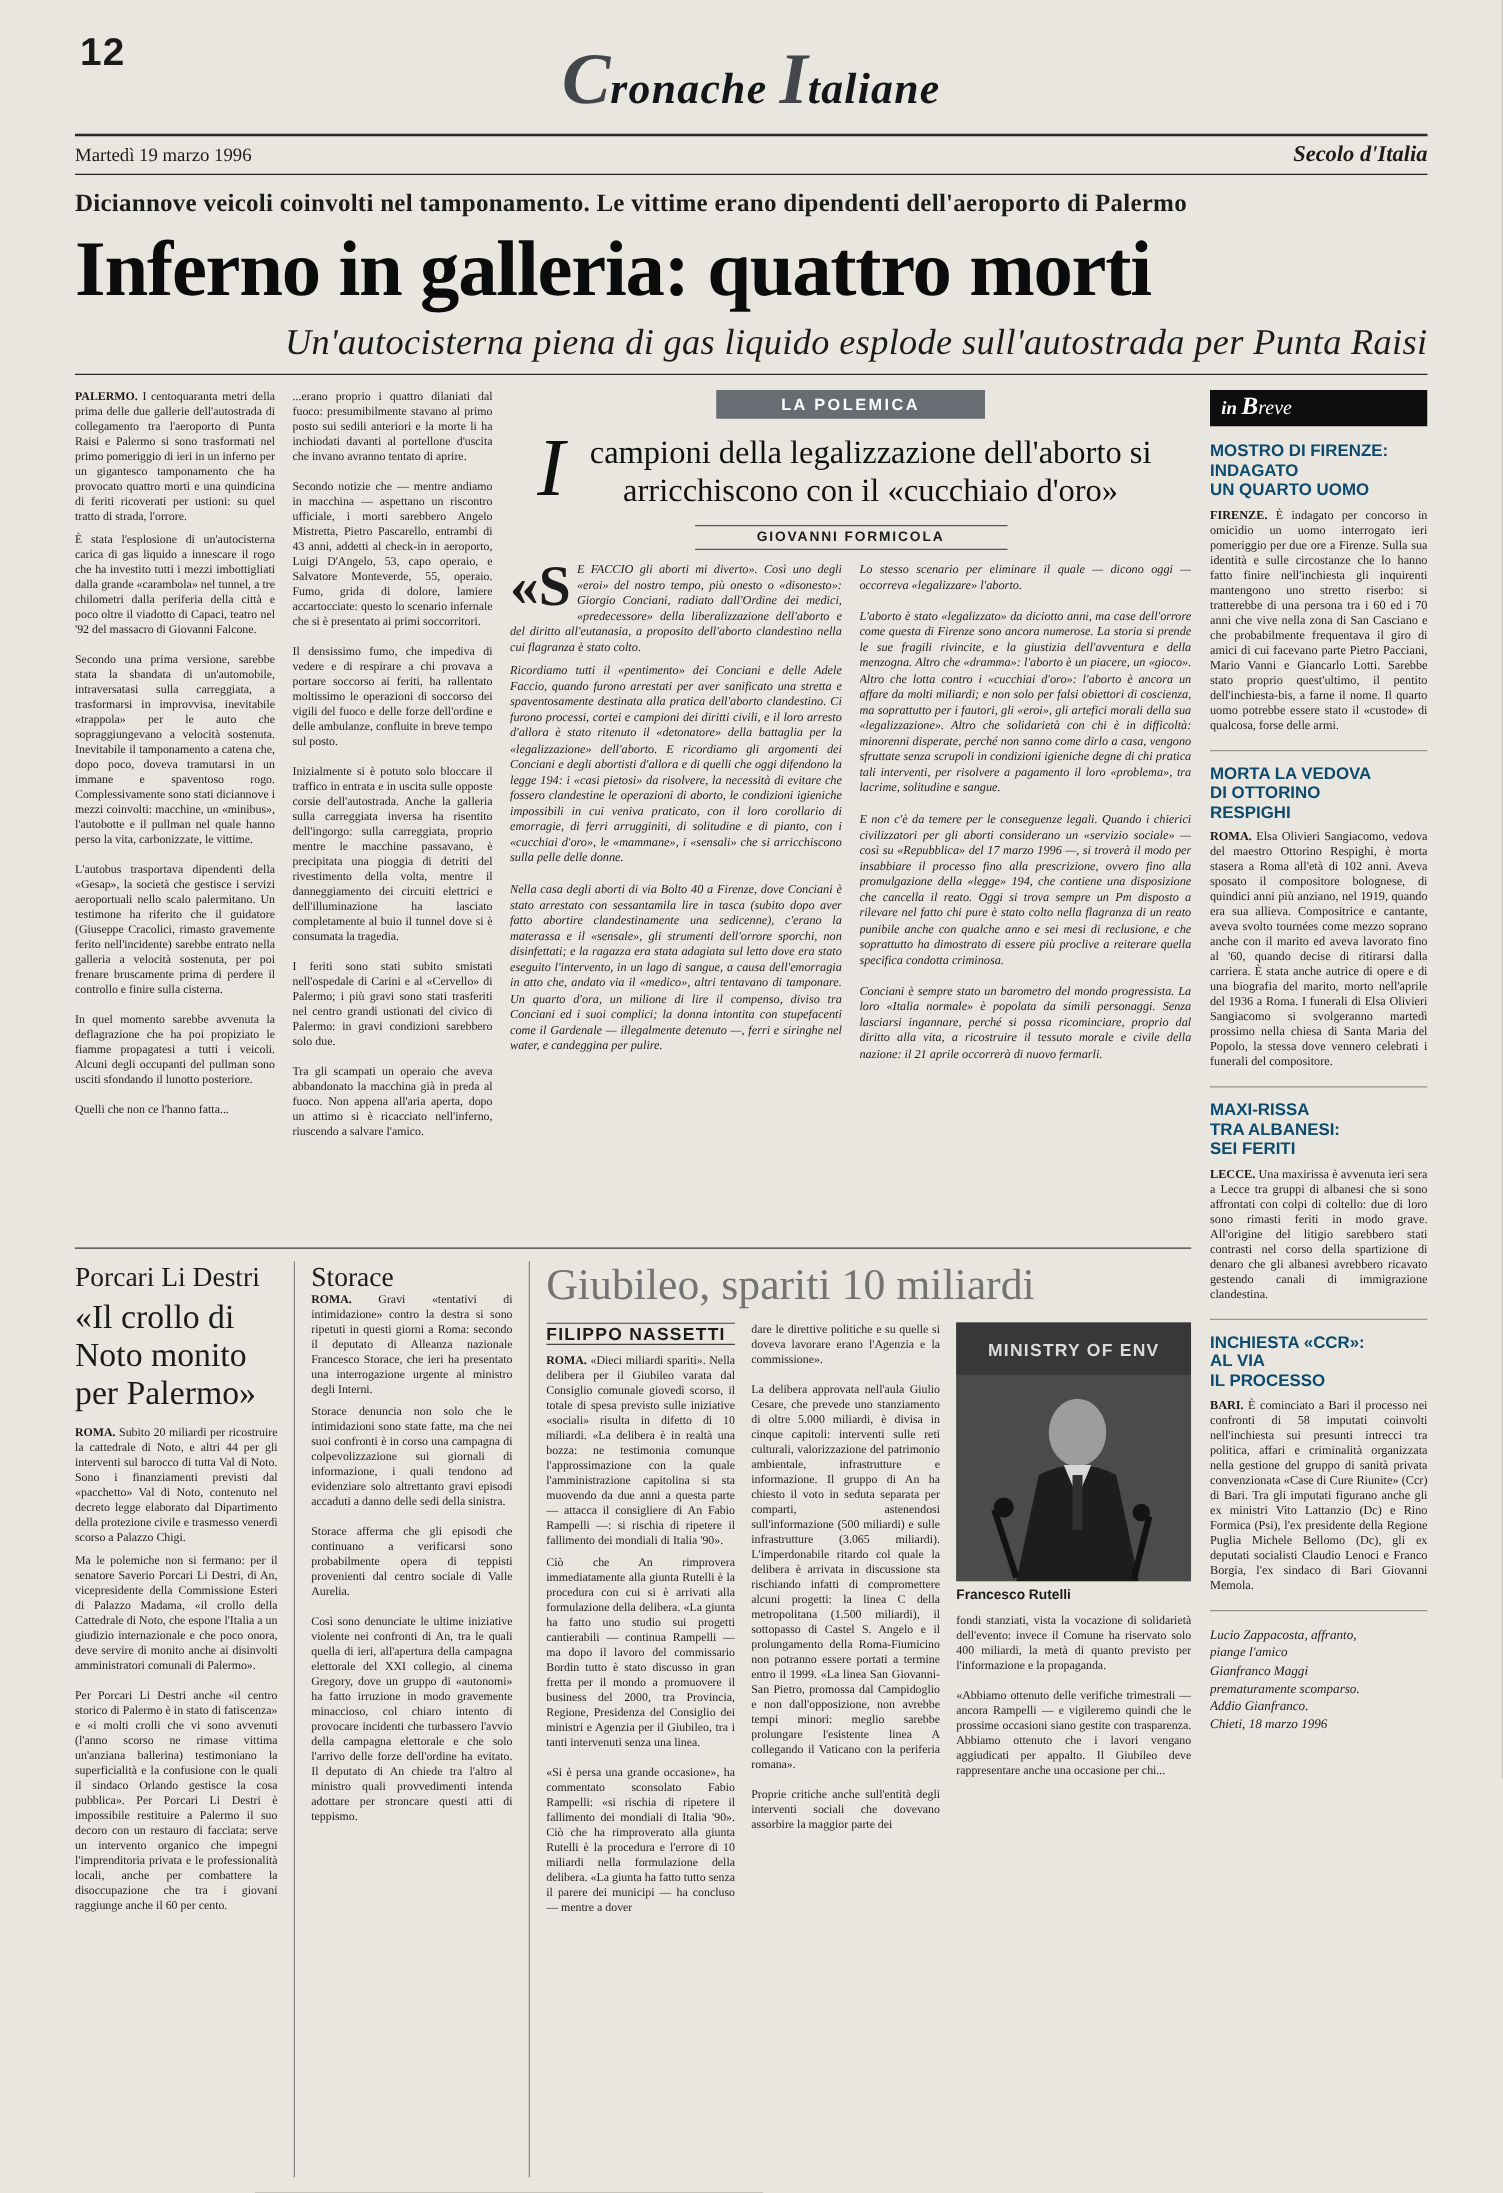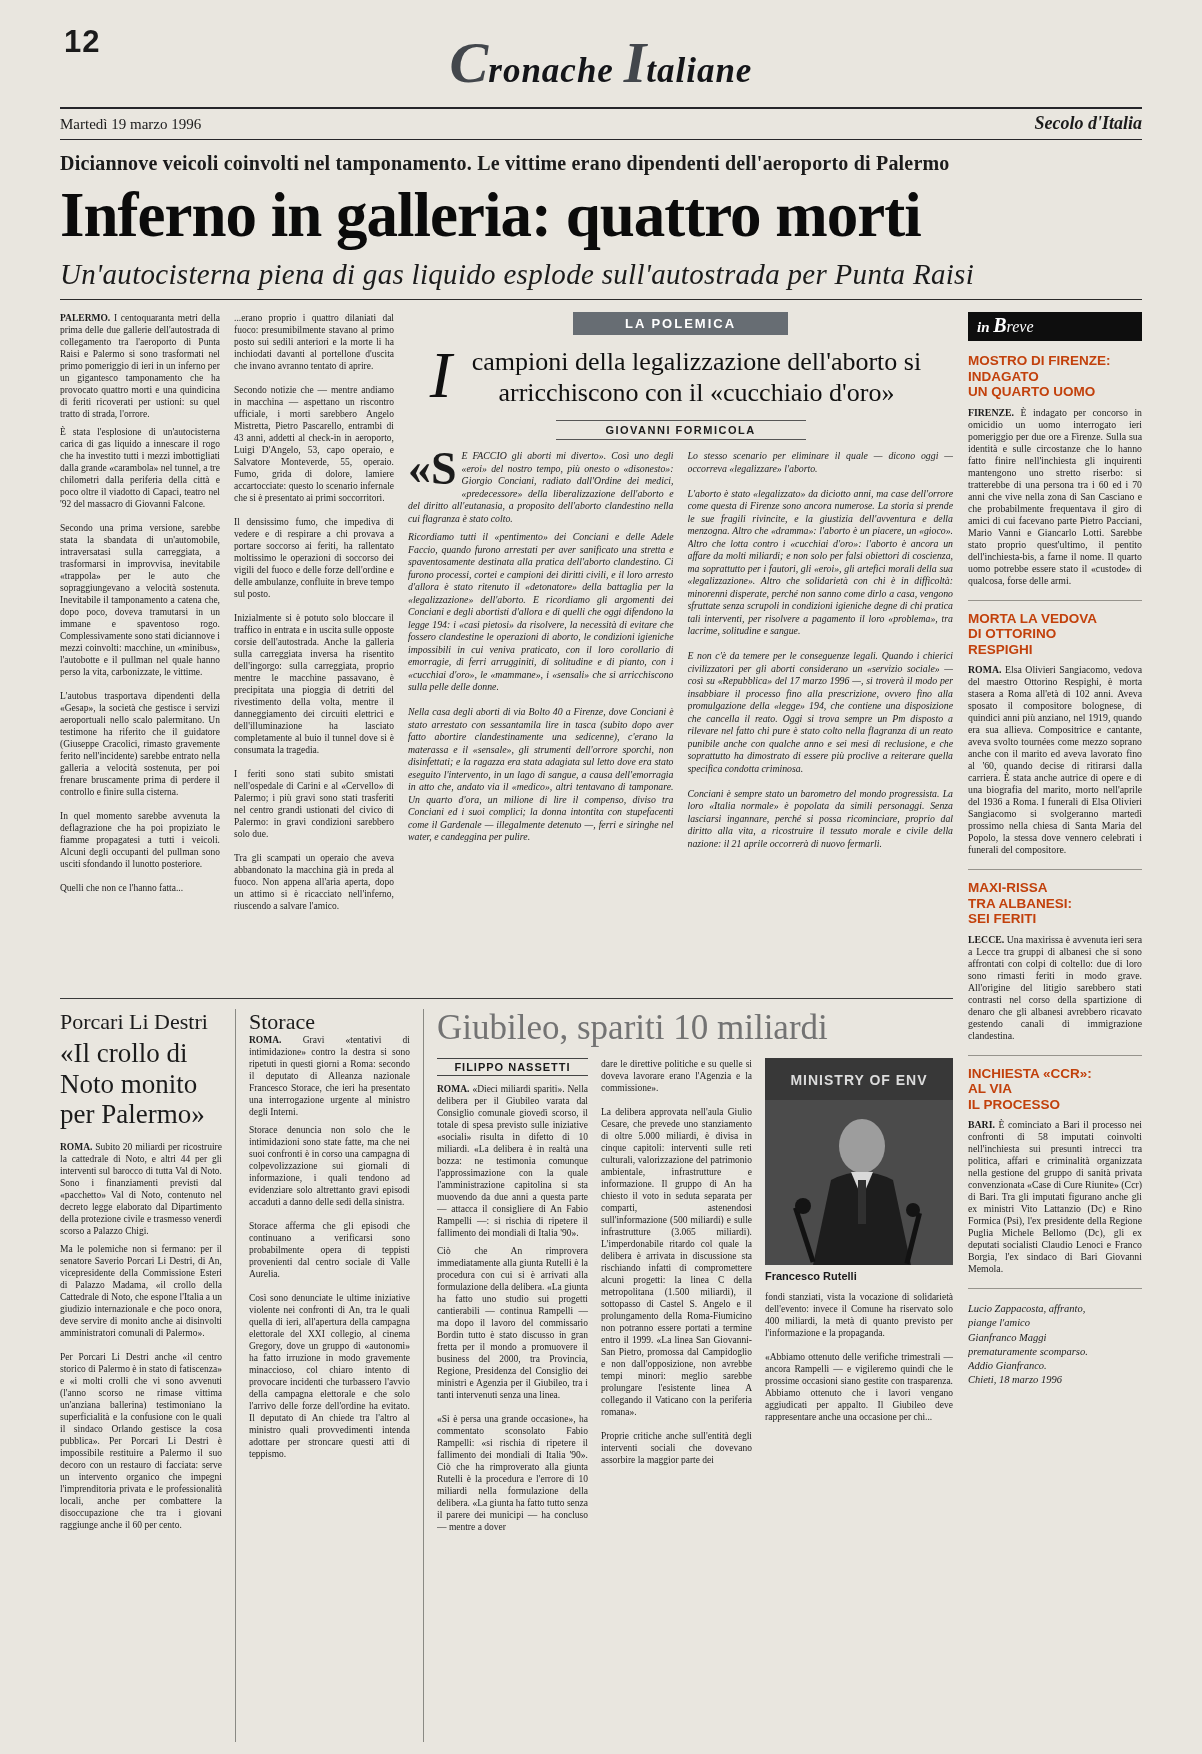--- a/index.html
+++ b/index.html
@@ -15,21 +15,21 @@
   .masthead .big { font-size:58px; font-style:italic; font-weight:bold; color:#43474c; line-height:1; }
   .masthead .rest { font-size:35px; font-style:italic; font-weight:bold; color:#141519; letter-spacing:1px; }
   .toprule { position:absolute; left:60px; right:60px; top:107px; border-top:2px solid #26262a; }
   .dateline-row { position:absolute; left:60px; right:60px; top:113px; display:flex; justify-content:space-between; align-items:baseline; font-size:15px; }
   .paper-name { font-weight:bold; font-style:italic; font-size:18px; }
   .midrule { position:absolute; left:60px; right:60px; top:139px; border-top:1px solid #26262a; }
   
   #lead { position:absolute; left:60px; top:152px; width:1082px; border-bottom:1px solid #2a2a2a; padding-bottom:8px; }
   .kicker { font-size:20px; font-weight:bold; margin-bottom:9px; letter-spacing:0.2px; }
   .headline { font-size:63px; font-weight:bold; line-height:1.0; letter-spacing:-1px; color:#0b0b0b; }
-  .deck { font-size:29px; font-style:italic; margin-top:11px; letter-spacing:0.3px; }
+  .deck { font-size:29px; font-style:italic; margin-top:11px; letter-spacing:0.3px;text-align:right; }
   
   .bodytext { font-size:9.5px; line-height:12px; text-align:justify; }
   .paras { white-space:pre-line; }
   .dateline { font-weight:bold; }
   .firstp { margin-bottom:6px; }
   
   #row1 { position:absolute; left:60px; top:312px; width:893px; height:672px; display:flex; gap:14px; overflow:hidden; }
   .ncol { width:160px; flex:none; overflow:hidden; }
   #polemica { flex:1; overflow:hidden; }
   .pol-label { width:215px; margin:0 auto 12px; background:#676d73; color:#fff; font-family:"Liberation Sans",sans-serif; font-weight:bold; font-size:13px; letter-spacing:2px; text-align:center; padding:4px 0; }
@@ -45,34 +45,34 @@
   .story { width:162px; flex:none; overflow:hidden; }
   .story.rule-left, #giubileo.rule-left { border-left:1px solid #8a8a84; padding-left:13px; }
   .story.rule-left { width:175px; }
   .story-over { font-size:22px; line-height:1.15; }
   .story-head { font-size:27px; line-height:1.12; white-space:pre-line; margin:4px 0 12px; }
   #giubileo { flex:1; overflow:hidden; }
   .giub-kicker { font-size:21px; margin-bottom:6px; letter-spacing:0.2px; }
   .giub-headline { font-size:35px; font-weight:normal; line-height:1.06; color:#737373; }
   .giub-cols { display:flex; gap:13px; margin-top:12px; }
   .giub-col { flex:1; overflow:hidden; }
-  .byline-box { text-align:center; font-size:11px; font-weight:bold; letter-spacing:1px; border-top:1px solid #444; border-bottom:1px solid #444; padding:2px 0; margin-bottom:7px; font-family:"Liberation Sans",sans-serif; }
+  .byline-box { text-align:left; font-size:14px; font-weight:bold; letter-spacing:1px; border-top:1px solid #444; border-bottom:1px solid #444; padding:2px 0; margin-bottom:7px; font-family:"Liberation Sans",sans-serif; }
   .photo-col { width:188px; flex:none; }
   .photo { width:188px; height:207px; background:#4a4a4a; }
   .photo svg { display:block; }
   .photo-caption { font-family:"Liberation Sans",sans-serif; font-size:11px; font-weight:bold; margin:5px 0 9px; }
   
   #sidebar { position:absolute; left:968px; top:312px; width:174px; height:1430px; overflow:hidden; }
   .ib-header { background:#0e0e0e; color:#fff; padding:2px 9px 4px; font-style:italic; margin-bottom:12px; }
   .ib-header .in { font-weight:bold; font-size:15px; }
   .ib-header .b { font-size:20px; font-weight:bold; }
   .ib-header .reve { font-size:16px; }
   .ib-item { padding-top:10px; border-top:1px solid #96938c; margin-bottom:13px; }
   .ib-item.first { border-top:none; padding-top:0; }
-  .ib-heading { font-family:"Liberation Sans",sans-serif; font-weight:bold; font-size:13.5px; line-height:1.15; white-space:pre-line; margin-bottom:7px; color:#c2410c; }
+  .ib-heading { font-family:"Liberation Sans",sans-serif; font-weight:bold; font-size:13.5px; line-height:1.15; white-space:pre-line; margin-bottom:7px; color:#0c4a6e; }
   .ib-body { font-size:9.8px; line-height:12px; text-align:justify; }
   .obituary { border-top:1px solid #96938c; padding-top:13px; font-size:10.5px; font-style:italic; white-space:pre-line; line-height:1.35; }
 </style>
 </head>
 <body>
 
 <div id="page">
 
   <div class="pagenum">12</div>
   <div class="masthead"><span class="big">C</span><span class="rest">ronache </span><span class="big">I</span><span class="rest">taliane</span></div>

